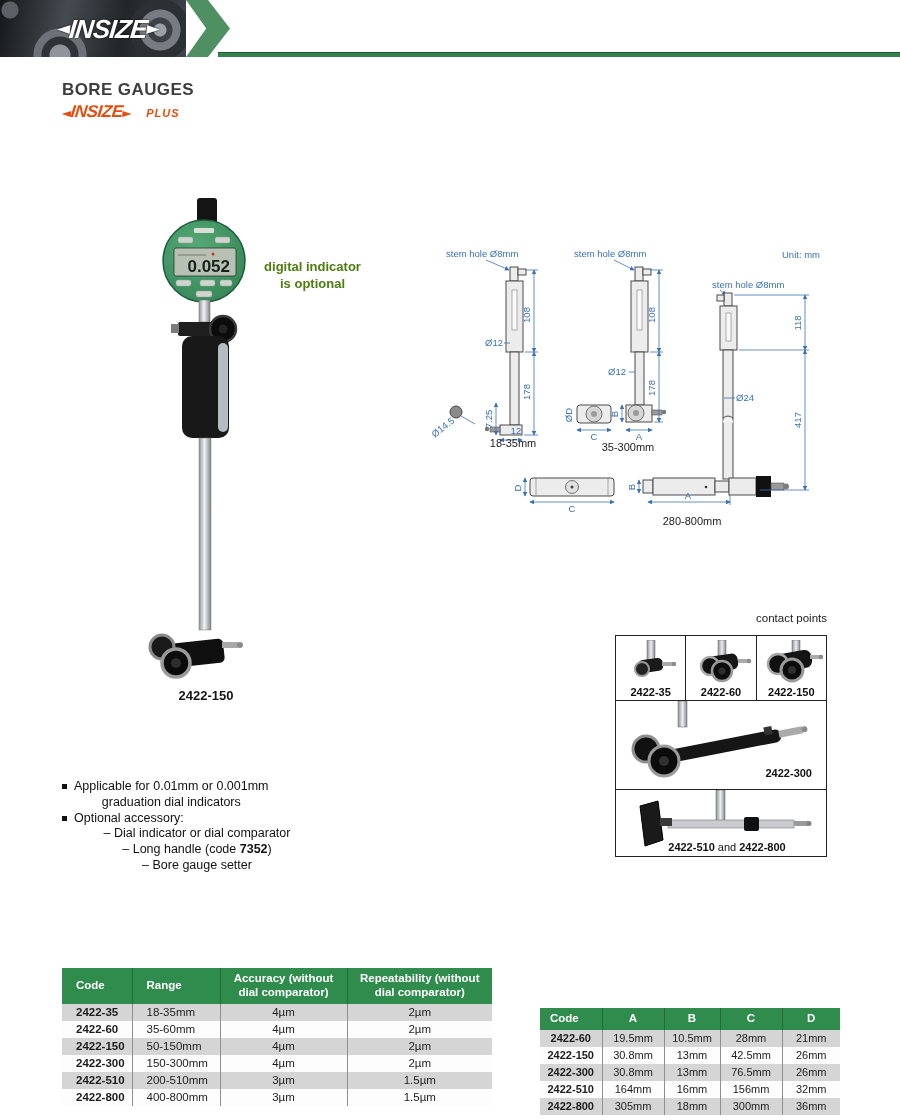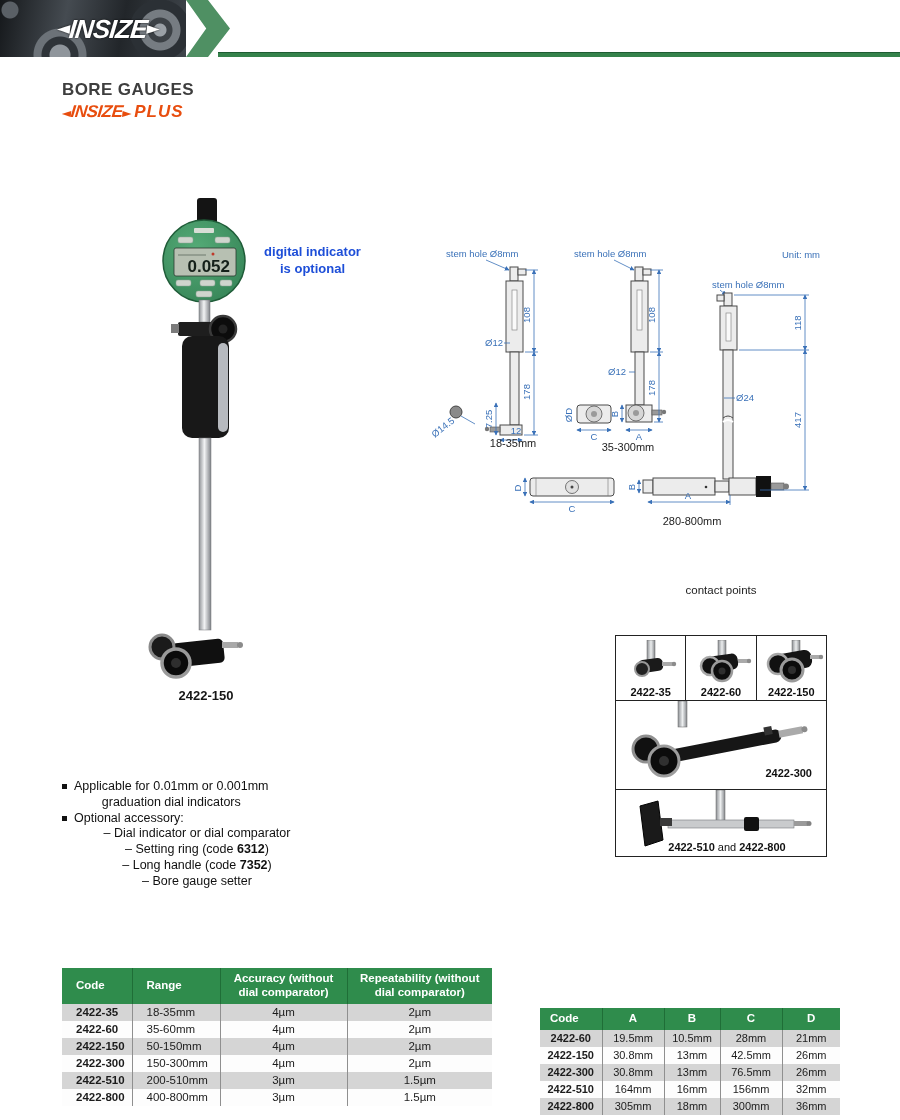--- a/index.html
+++ b/index.html
@@ -20,36 +20,36 @@
   .banner-logo .arr{font-size:17px;font-family:"DejaVu Sans",sans-serif;transform:translateY(-1px);}
   .banner-chevron{left:186px;top:0;width:44px;height:57px;background:#4f9063;
     clip-path:polygon(0 0,50% 0,100% 50%,50% 100%,0 100%,46% 50%);}
   .banner-line{left:218px;top:52px;width:682px;height:4px;background:#35824b;border-top:1px solid #1e5c33;}
 
   
   .page-title{left:62px;top:80px;font-size:17px;font-weight:bold;color:#3e3e3e;letter-spacing:.4px;text-align:center;}
   .plus-logo{left:62px;top:102px;display:flex;align-items:baseline;color:#e84d0e;font-style:italic;font-weight:bold;}
   .plus-logo .pi{font-size:17px;letter-spacing:-.5px;transform:skewX(-6deg);}
   .plus-logo .arr{font-size:12px;font-family:"DejaVu Sans",sans-serif;}
-  .plus-logo .pl{font-size:17px;letter-spacing:1px;margin-left:3px;font-style:italic;}
-
-  
-  .product-note{left:255px;top:244px;width:115px;text-align:center;font-weight:bold;font-size:13px;line-height:1.3;color:#1d4ed8;}
+  .plus-logo .pl{font-size:11px;letter-spacing:1px;margin-left:15px;font-style:italic;}
+
+  
+  .product-note{left:255px;top:259px;width:115px;text-align:center;font-weight:bold;font-size:13px;line-height:1.3;color:#4d7c0f;}
   .product-code{left:146px;top:688px;width:120px;text-align:center;font-weight:bold;font-size:13px;color:#161616;}
 
   
   svg text{font-family:"Liberation Sans","DejaVu Sans",sans-serif;}
   .dwg-blue{fill:#3a71b8;font-size:9.5px;}
   .dwg-cap{fill:#222;font-size:11px;}
   .dim{stroke:#3a71b8;stroke-width:.8;fill:none;}
   .body-shape{fill:#ececec;stroke:#4a4a4a;stroke-width:1;}
   .slot{fill:#fafafa;stroke:#8a8a8a;stroke-width:.7;}
 
   
-  .cp-title{left:615px;top:584px;width:212px;text-align:center;font-size:11.5px;color:#222;}
+  .cp-title{left:615px;top:612px;width:212px;text-align:right;font-size:11.5px;color:#222;}
   .cp-grid{left:615px;top:635px;width:210px;border:1px solid #222;background:#fff;}
   .cp-row1{display:flex;height:64px;border-bottom:1px solid #222;}
   .cp-cell{flex:1;display:flex;flex-direction:column;align-items:center;justify-content:flex-end;overflow:hidden;}
   .cp-cell + .cp-cell{border-left:1px solid #222;}
   .cp-label{font-weight:bold;font-size:11px;color:#111;padding-bottom:2px;}
   .cp-row2{height:88px;border-bottom:1px solid #222;position:relative;}
   .cp-row2 .cp-label{position:absolute;right:14px;bottom:8px;}
   .cp-row3{height:66px;position:relative;}
   .cp-row3 .combo{position:absolute;left:12px;right:0;bottom:3px;text-align:center;font-size:11px;color:#111;}
   .cp-row3 .combo b{font-weight:bold;}
@@ -349,21 +349,20 @@
       <span>Applicable for 0.01mm or 0.001mm</span><br>
       <span>graduation dial indicators</span>
     </span>
   </div>
   <div class="feat-item">
     <span class="sq"></span>
     <span>Optional accessory:</span>
   </div>
   <div class="feat-sub">
     <div><span>– Dial indicator or dial comparator</span><b></b><span></span></div>
-    <div><span>– Setting ring (code </span><b>6312</b><span>)</span></div>
     <div><span>– Long handle (code </span><b>7352</b><span>)</span></div>
     <div><span>– Bore gauge setter</span><b></b><span></span></div>
   </div>
 </div>
 
 <table class="abs spec-table">
   <colgroup>
       <col style="width:70px">
       <col style="width:88px">
       <col style="width:127px">

